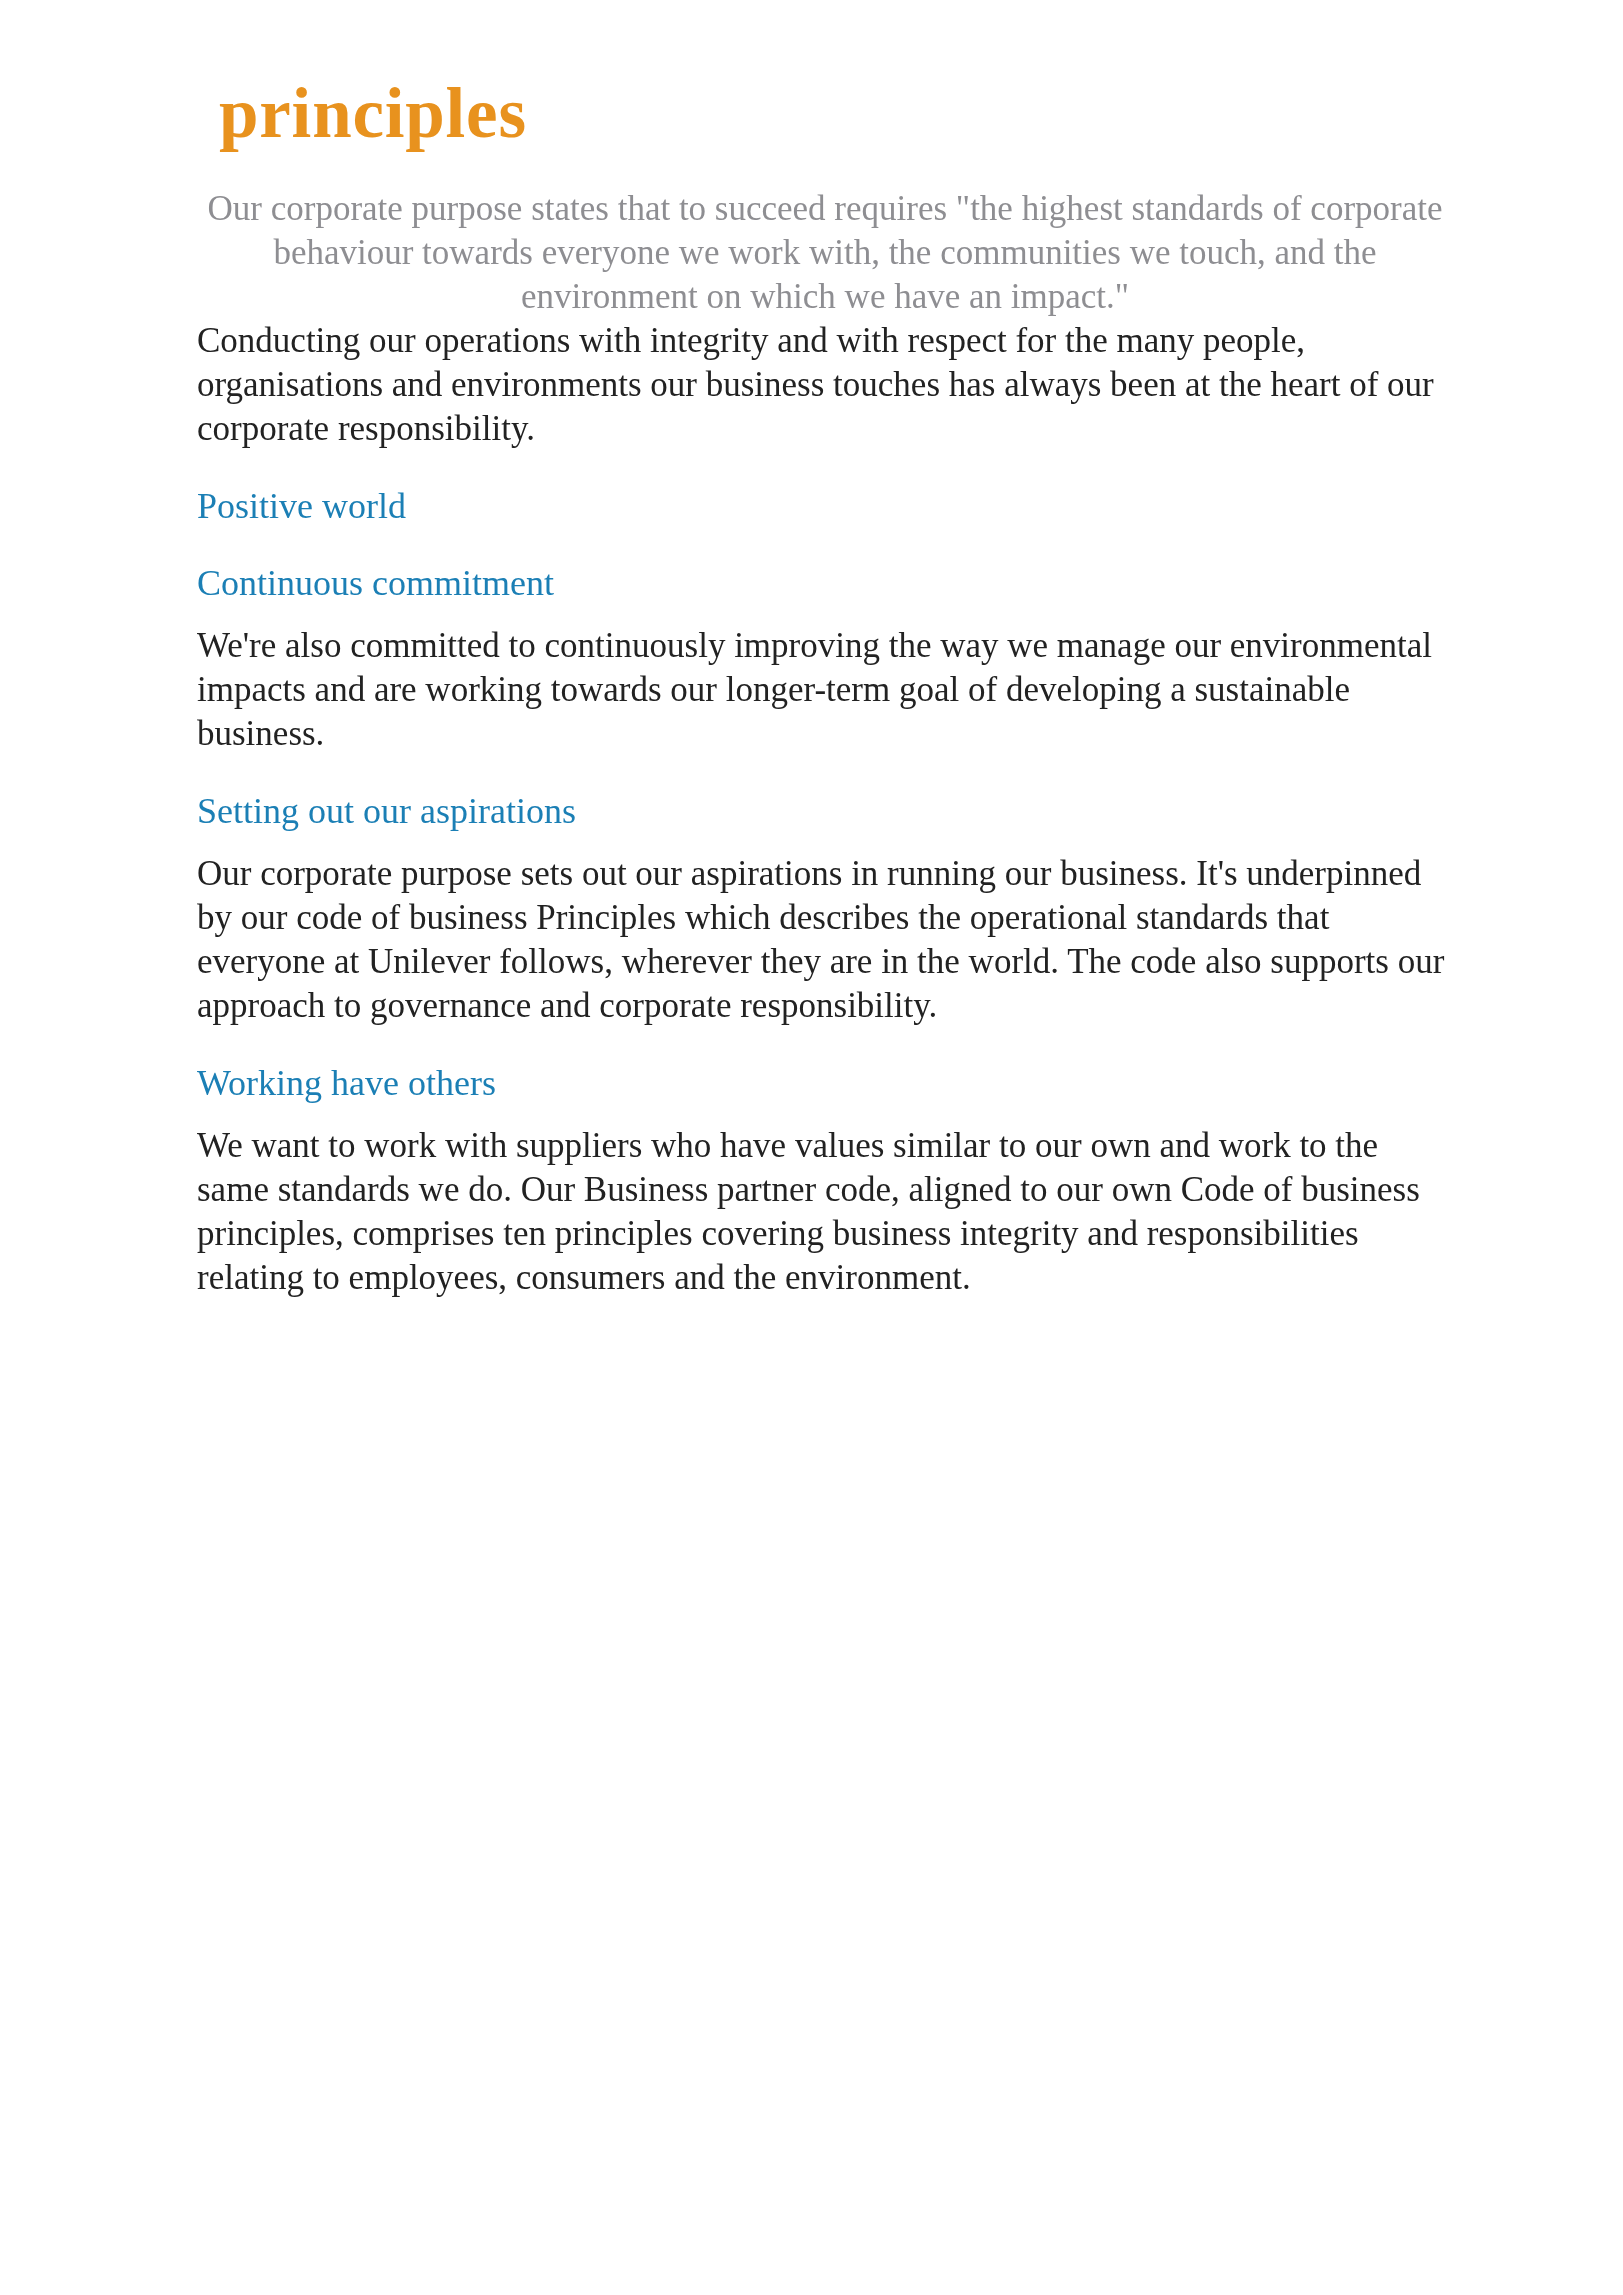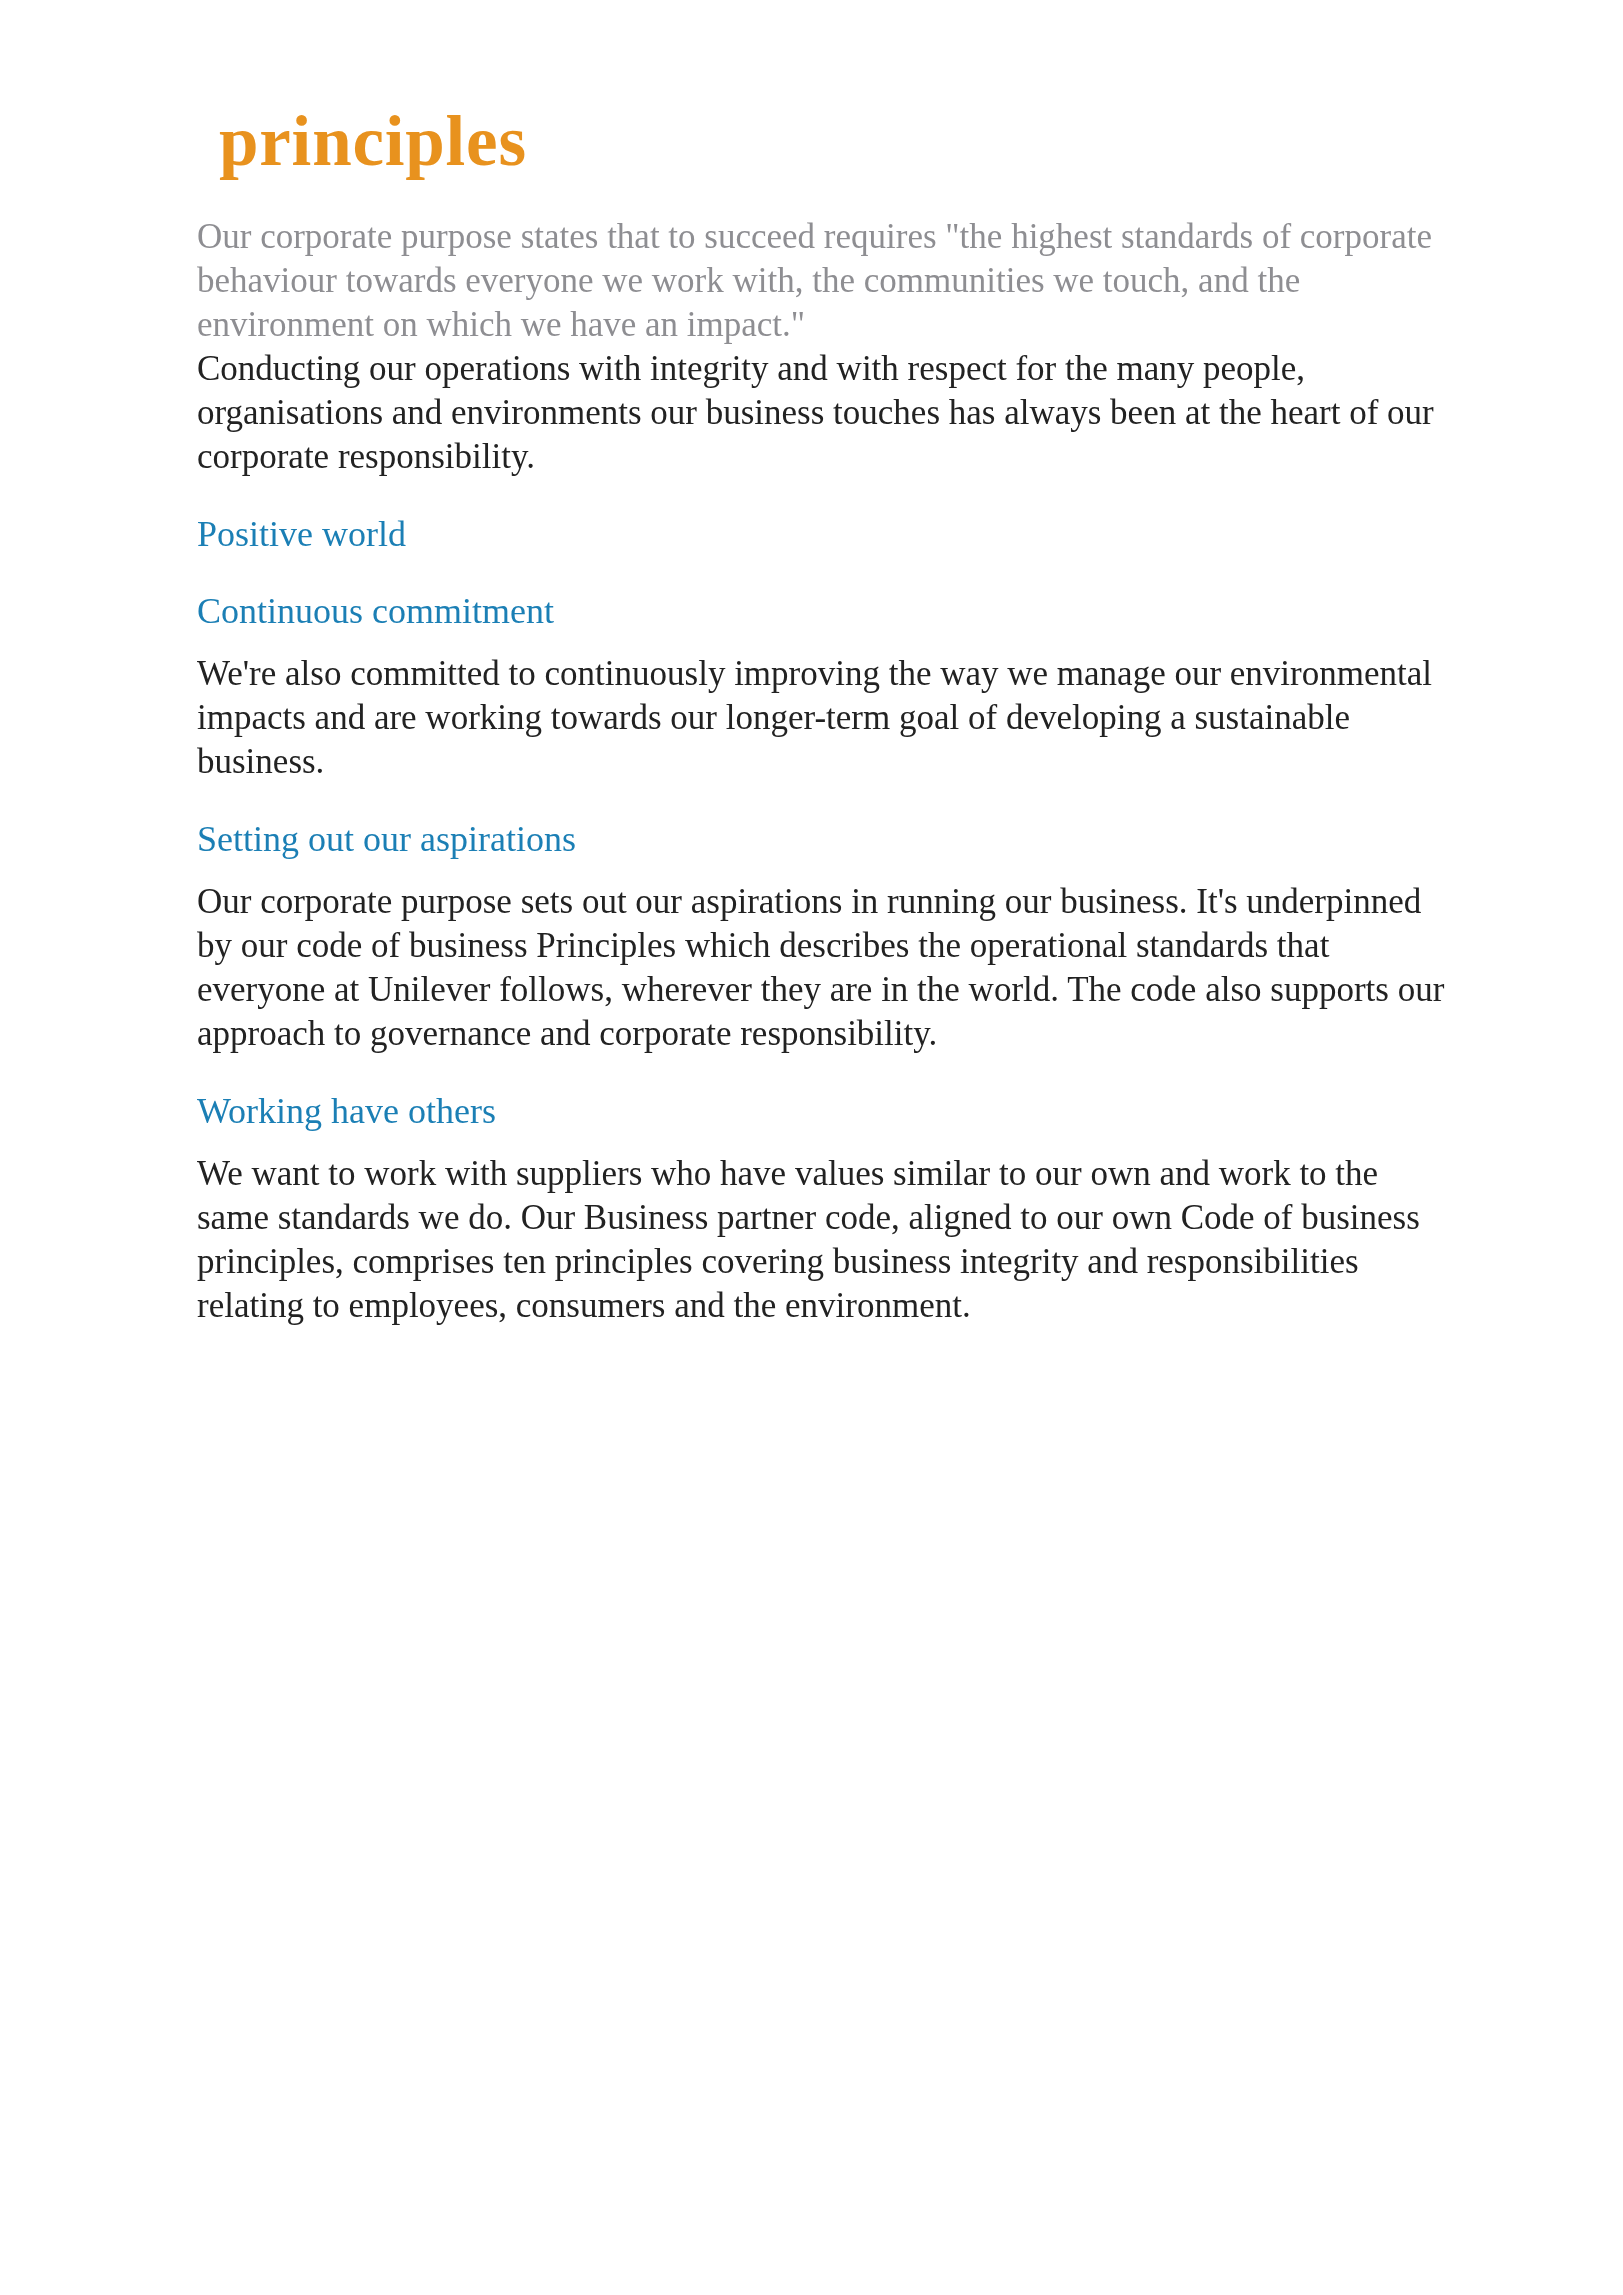--- a/index.html
+++ b/index.html
@@ -7,38 +7,39 @@
     padding: 0;
     background: #ffffff;
   }
   body {
     width: 1623px;
     min-height: 2295px;
     font-family: "Liberation Serif", serif;
     color: #222222;
   }
   .content {
-    padding: 100px 159px 79px 197px;
+    padding: 72px 159px 79px 197px;
     width: 1256px;
     box-sizing: content-box;
   }
   h1.page-title {
     margin: 0 0 0 22px;
     padding: 0;
     font-size: 71px;
     line-height: 82px;
     font-weight: bold;
     color: #E8921E;
     letter-spacing: 0.8px;
   }
   p.intro {
     margin: 33px 0 0 0;
     font-size: 35px;
     line-height: 44px;
     color: #8E8E92;
+    text-align: center;
   }
   h2.section-heading {
     margin: 33px 0 19px 0;
     font-size: 36px;
     line-height: 44px;
     font-weight: normal;
     color: #1B7FB5;
   }
   p.section-body {
     margin: 0;

